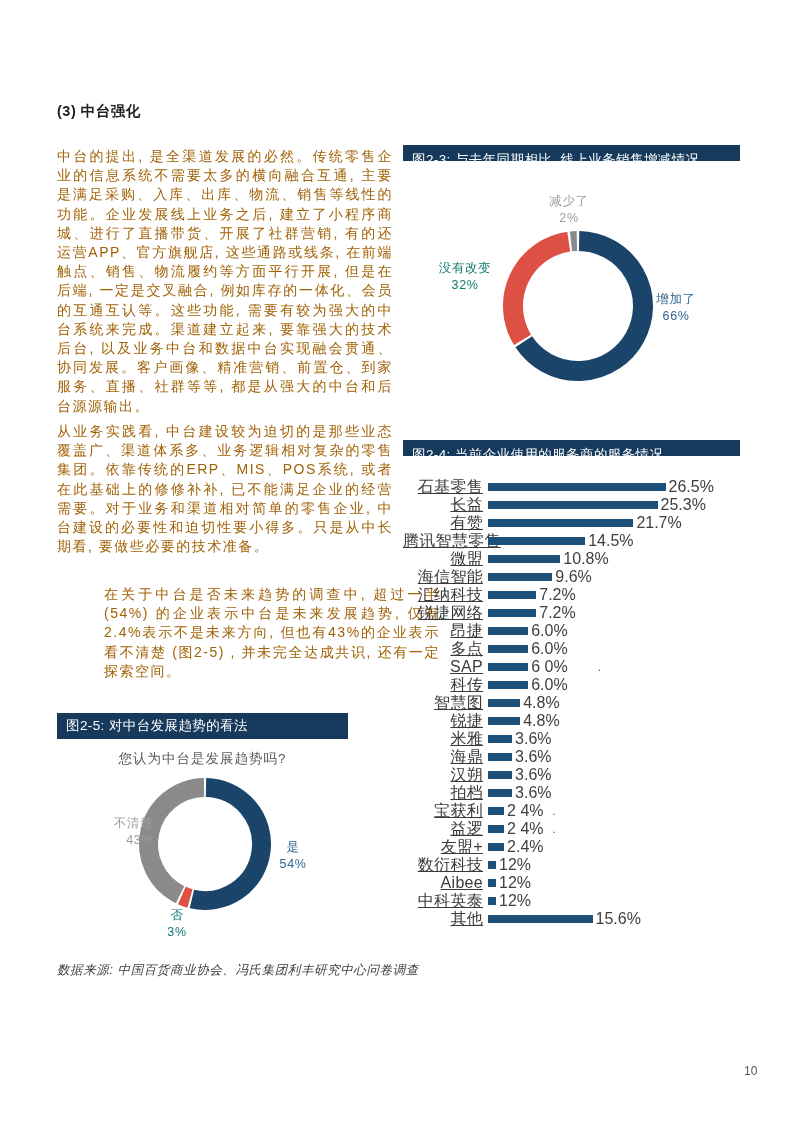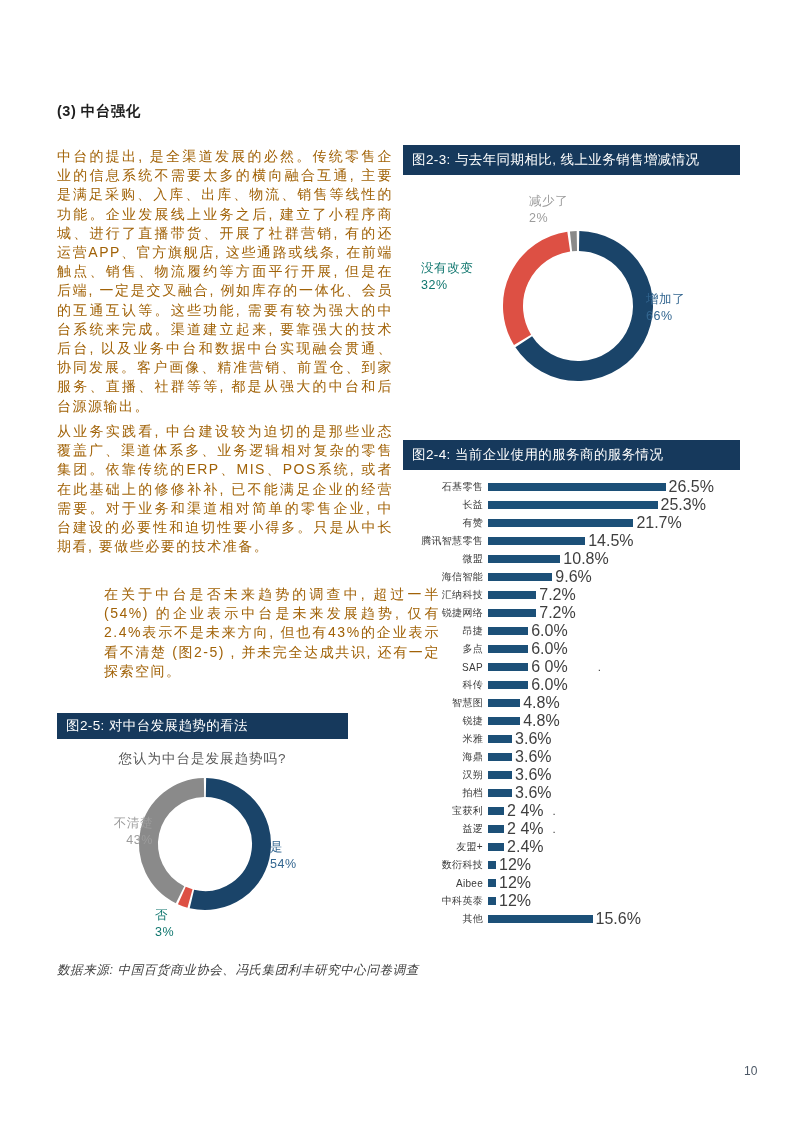--- a/index.html
+++ b/index.html
@@ -20,47 +20,47 @@
   .p1{top:147px;}
   .p2{top:422px;}
   .p3{top:585px;margin-left:47px;}
   
   .panel{position:absolute;}
   .panel-2-3{left:403px;top:145px;width:337px;height:265px;}
   .panel-2-4{left:403px;top:440px;width:337px;height:500px;}
   .panel-2-5{left:57px;top:713px;width:291px;height:250px;}
   .fig-title{
     background:#16395c;color:#ffffff;font-size:13.5px;letter-spacing:.4px;
-    line-height:30px;height:30px;padding-left:9px;white-space:nowrap;overflow:hidden;
+    line-height:30px;height:16px;padding-left:9px;white-space:nowrap;overflow:hidden;
   }
   .panel-2-5 .fig-title{height:26px;line-height:26px;}
   .subtitle{
     position:absolute;left:0;top:37px;width:100%;text-align:center;
     font-size:13.5px;color:#595959;letter-spacing:1px;
   }
   .donut{position:absolute;}
   .donut-2-3{left:90px;top:76px;}
   .donut-2-5{left:72px;top:55px;}
   
-  .dlabel{position:absolute;font-size:12.5px;line-height:16.5px;letter-spacing:.6px;}
+  .dlabel{position:absolute;font-size:12.5px;line-height:16.5px;text-align:center;letter-spacing:.6px;}
   .dlabel.blue{color:#336690;}
   .dlabel.red{color:#0f766e;}
   .dlabel.gray{color:#9c9c9c;}
   .l-23-top{left:126px;top:48px;width:80px;}
   .l-23-left{left:18px;top:115px;width:88px;}
   .l-23-right{left:243px;top:146px;width:60px;}
   .l-25-left{left:20px;top:102px;width:76px;text-align:right;}
   .l-25-right{left:213px;top:126px;width:46px;}
   .l-25-bottom{left:98px;top:194px;width:44px;}
   
   .bar-rows{position:absolute;left:0;top:38px;width:337px;}
   .bar-row{display:flex;align-items:center;height:18px;}
   .bar-cat{
-    width:80px;flex:0 0 80px;text-align:right;font-size:10px;color:#3a3a3a;
-    letter-spacing:.3px;white-space:nowrap;padding-right:5px;
+    width:80px;flex:0 0 80px;text-align:right;font-size:16px;color:#3a3a3a;
+    letter-spacing:.3px;white-space:nowrap;padding-right:5px;text-decoration:underline;
   }
   .bar-fill{height:7.5px;background:#1c5078;flex:0 0 auto;}
   .bar-val{font-size:16px;color:#3f3f3f;margin-left:3px;white-space:pre;}
   .stray-dot{font-size:11.5px;color:#3f3f3f;}
   .dot-near{margin-left:9px;}
   .dot-far{margin-left:30px;}
   
   .source{
     position:absolute;left:57px;top:962px;margin:0;width:560px;
     font-size:12.5px;font-style:italic;color:#3d3d3d;letter-spacing:.6px;

